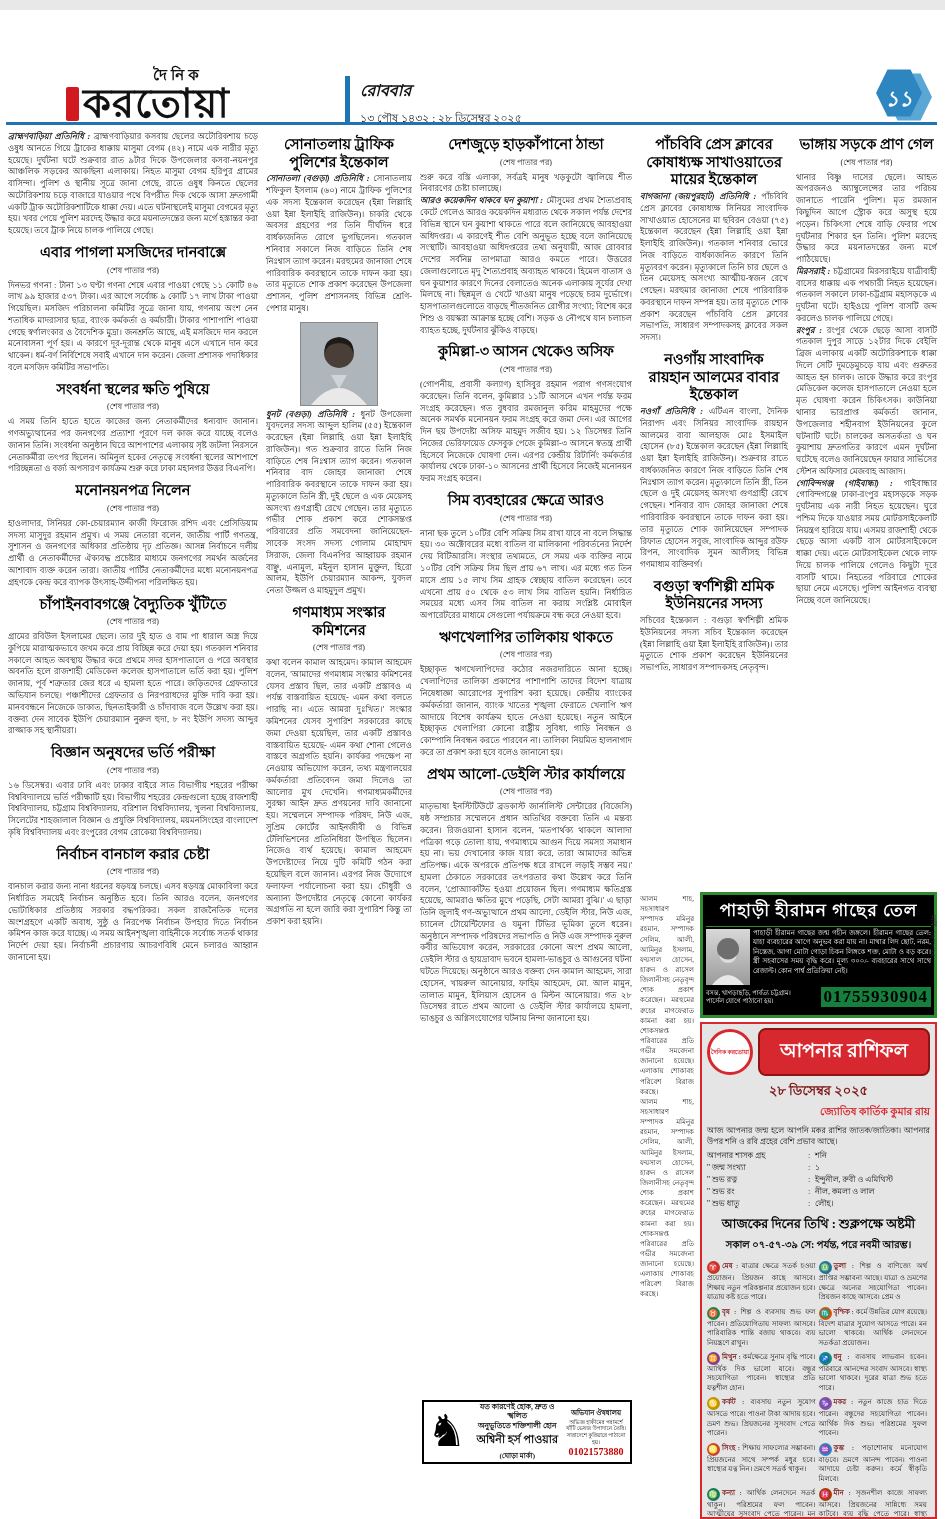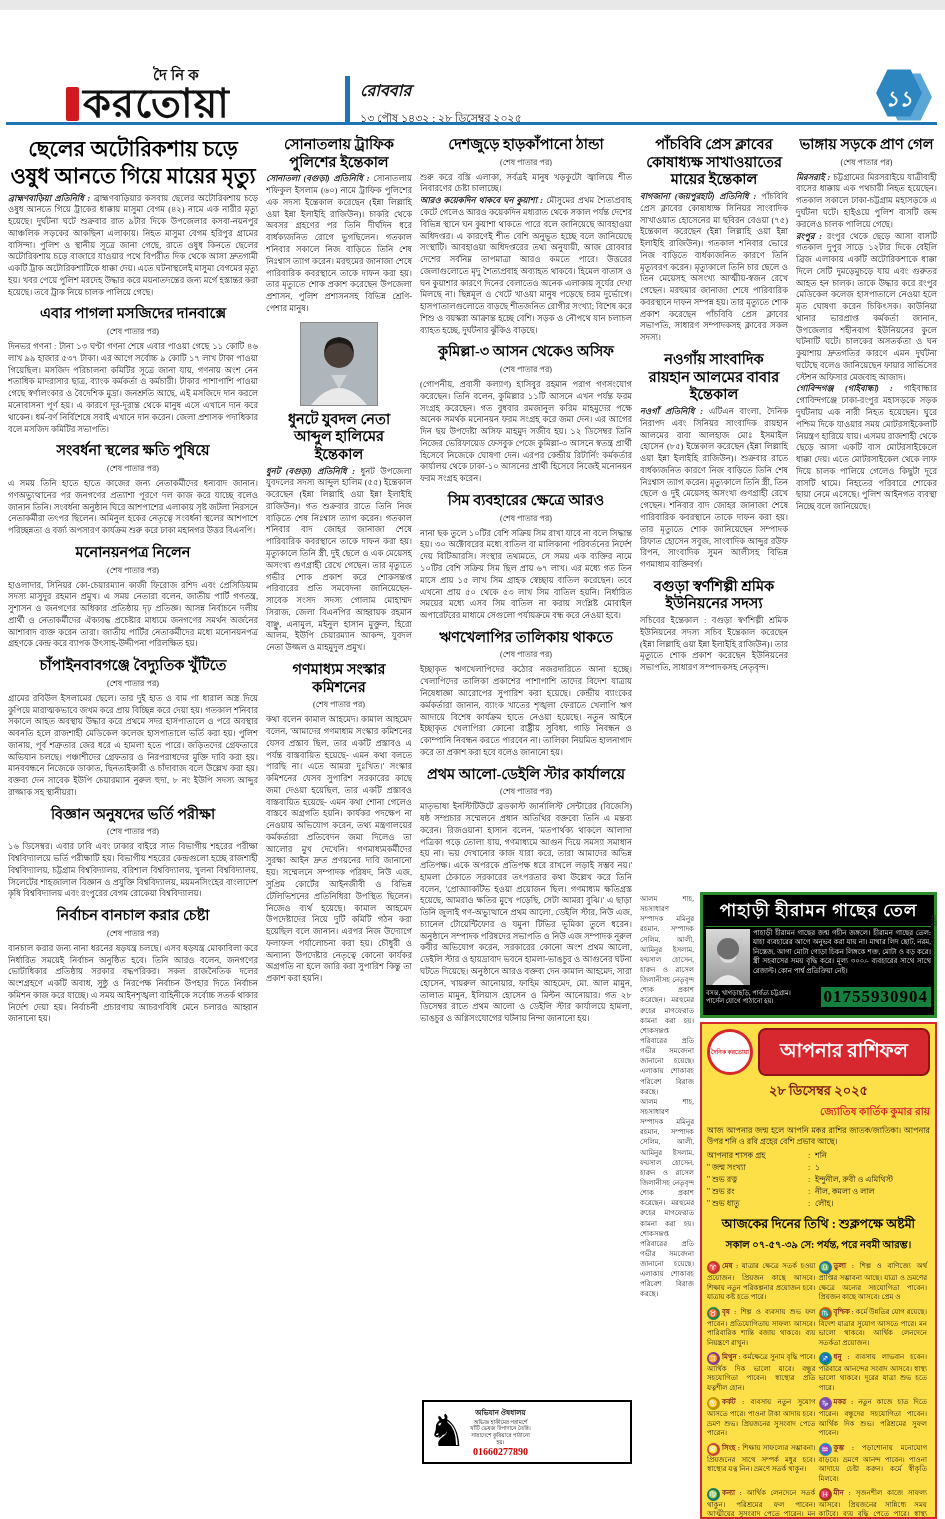--- a/index.html
+++ b/index.html
@@ -50,21 +50,21 @@
   #oilad .row{display:flex;margin-top:2px;}
   #oilad .oldman{width:44px;height:56px;background:linear-gradient(#d8d8d8,#9b9b9b);flex:none;
                  margin-right:3px;position:relative;overflow:hidden;}
   #oilad .lines{font-size:7px;line-height:1.35;text-align:justify;}
   #oilad .bot{display:flex;align-items:center;justify-content:space-between;margin-top:2px;}
   #oilad .addr{font-size:6.5px;line-height:1.3;width:86px;}
   #oilad .phone{background:#15803d;color:#000;font-weight:bold;font-size:17px;padding:0 3px;letter-spacing:1px;}
   .vref{position:absolute;left:938px;top:905px;font-size:6.5px;color:#333;transform:rotate(90deg);transform-origin:left top;white-space:nowrap;}
   
   #horo{position:absolute;left:700px;top:1012px;width:237px;height:497px;box-sizing:border-box;
-        border:2px solid #d7282f;background:#fde047;padding:4px 5px;overflow:hidden;}
+        border:2px solid #d7282f;background:#e5e5e5;padding:4px 5px;overflow:hidden;}
   #horo .hdr{display:flex;align-items:center;}
   #horo .emblem{width:40px;height:40px;border-radius:50%;border:3px solid #d7282f;background:#fff;
                 flex:none;display:flex;align-items:center;justify-content:center;
                 font-size:6px;font-weight:bold;color:#d7282f;text-align:center;line-height:1.1;}
   #horo .hbox{flex:1;margin-left:5px;background:#d7282f;border-radius:8px;border:2px solid #8e1414;
               color:#fff;text-align:center;font-weight:bold;font-size:19px;padding:6px 0;}
   #horo .date{text-align:center;font-weight:bold;font-size:13px;color:#7a1212;margin-top:5px;}
   #horo .astro{text-align:right;font-weight:bold;font-size:10.5px;color:#d7282f;margin-top:2px;}
   #horo .intro{font-size:8px;line-height:1.4;text-align:justify;margin-top:4px;color:#111;}
   #horo .attrs{margin-top:3px;font-size:8px;color:#111;}
@@ -113,21 +113,20 @@
       <div class="hex back"></div>
       <div class="hex front">
         <span>১১</span>
       </div>
     </div>
     <div id="toprule"></div>
   </div>
 
   <div id="colA" class="col">
       <div class="story">
-        <h2 class="hl xl">ছেলের অটোরিকশায় চড়ে ওষুধ আনতে গিয়ে মায়ের মৃত্যু</h2>
         <p class="body"><b class="lead">ব্রাহ্মণবাড়িয়া প্রতিনিধি : </b>ব্রাহ্মণবাড়িয়ার কসবায় ছেলের অটোরিকশায় চড়ে ওষুধ আনতে গিয়ে ট্রাকের ধাক্কায় মাসুমা বেগম (৪২) নামে এক নারীর মৃত্যু হয়েছে। দুর্ঘটনা ঘটে শুক্রবার রাত ৯টার দিকে উপজেলার কসবা-নয়নপুর আঞ্চলিক সড়কের আকছিনা এলাকায়। নিহত মাসুমা বেগম হরিপুর গ্রামের বাসিন্দা। পুলিশ ও স্থানীয় সূত্রে জানা গেছে, রাতে ওষুধ কিনতে ছেলের অটোরিকশায় চড়ে বাজারে যাওয়ার পথে বিপরীত দিক থেকে আসা দ্রুতগামী একটি ট্রাক অটোরিকশাটিকে ধাক্কা দেয়। এতে ঘটনাস্থলেই মাসুমা বেগমের মৃত্যু হয়। খবর পেয়ে পুলিশ মরদেহ উদ্ধার করে ময়নাতদন্তের জন্য মর্গে হস্তান্তর করা হয়েছে। তবে ট্রাক নিয়ে চালক পালিয়ে গেছে।</p>
       </div>
       <div class="story">
         <h2 class="hl md">এবার পাগলা মসজিদের দানবাক্সে</h2>
         <p class="kicker">(শেষ পাতার পর)</p>
         <p class="body">দিনভর গণনা : টানা ১৩ ঘণ্টা গণনা শেষে এবার পাওয়া গেছে ১১ কোটি ৪৬ লাখ ৯৯ হাজার ৫৩৭ টাকা। এর আগে সর্বোচ্চ ৯ কোটি ১৭ লাখ টাকা পাওয়া গিয়েছিল। মসজিদ পরিচালনা কমিটির সূত্রে জানা যায়, গণনায় অংশ নেন শতাধিক মাদরাসার ছাত্র, ব্যাংক কর্মকর্তা ও কর্মচারী। টাকার পাশাপাশি পাওয়া গেছে স্বর্ণালংকার ও বৈদেশিক মুদ্রা। জনশ্রুতি আছে, এই মসজিদে দান করলে মনোবাসনা পূর্ণ হয়। এ কারণে দূর-দূরান্ত থেকে মানুষ এসে এখানে দান করে থাকেন। ধর্ম-বর্ণ নির্বিশেষে সবাই এখানে দান করেন। জেলা প্রশাসক পদাধিকার বলে মসজিদ কমিটির সভাপতি।</p>
       </div>
       <div class="story">
         <h2 class="hl md">সংবর্ধনা স্থলের ক্ষতি পুষিয়ে</h2>
         <p class="kicker">(শেষ পাতার পর)</p>
@@ -162,21 +161,20 @@
       <div class="photo">
         <svg width="76" height="82" viewBox="0 0 76 82">
           <rect width="76" height="82" fill="#aeb6bb"></rect>
           <circle cx="38" cy="30" r="15" fill="#4a3f38"></circle>
           <path d="M38 14 q-16 2 -14 16 q2 -10 14 -10 q12 0 14 10 q2 -14 -14 -16" fill="#1d1a17"></path>
           <path d="M10 82 Q38 48 66 82 Z" fill="#e9e9e9"></path>
           <path d="M30 52 h16 l-8 14 z" fill="#cfd4d7"></path>
         </svg>
       </div>
       <div class="story">
-        <h2 class="hl md">ধুনটে যুবদল নেতা আব্দুল হালিমের ইন্তেকাল</h2>
         <p class="body"><b class="lead">ধুনট (বগুড়া) প্রতিনিধি : </b>ধুনট উপজেলা যুবদলের সদস্য আব্দুল হালিম (৫৫) ইন্তেকাল করেছেন (ইন্না লিল্লাহি ওয়া ইন্না ইলাইহি রাজিউন)। গত শুক্রবার রাতে তিনি নিজ বাড়িতে শেষ নিঃশ্বাস ত্যাগ করেন। গতকাল শনিবার বাদ জোহর জানাজা শেষে পারিবারিক কবরস্থানে তাকে দাফন করা হয়। মৃত্যুকালে তিনি স্ত্রী, দুই ছেলে ও এক মেয়েসহ অসংখ্য গুণগ্রাহী রেখে গেছেন। তার মৃত্যুতে গভীর শোক প্রকাশ করে শোকসন্তপ্ত পরিবারের প্রতি সমবেদনা জানিয়েছেন-সাবেক সংসদ সদস্য গোলাম মোহাম্মদ সিরাজ, জেলা বিএনপির আহ্বায়ক রহমান বাঞ্ছু, এনামুল, মইনুল হাসান মুক্তুল, হিরো আলম, ইউপি চেয়ারম্যান আকন্দ, যুবদল নেতা উজ্জল ও মাহমুদুল প্রমুখ।</p>
       </div>
       <div class="story">
         <h2 class="hl md">গণমাধ্যম সংস্কার কমিশনের</h2>
         <p class="kicker">(শেষ পাতার পর)</p>
         <p class="body">কথা বলেন কামাল আহমেদ। কামাল আহমেদ বলেন, 'আমাদের গণমাধ্যম সংস্কার কমিশনের যেসব প্রস্তাব ছিল, তার একটি প্রস্তাবও এ পর্যন্ত বাস্তবায়িত হয়েছে- এমন কথা বলতে পারছি না। এতে আমরা দুঃখিত।' সংস্কার কমিশনের যেসব সুপারিশ সরকারের কাছে জমা দেওয়া হয়েছিল, তার একটি প্রস্তাবও বাস্তবায়িত হয়েছে- এমন কথা শোনা গেলেও বাস্তবে অগ্রগতি হয়নি। কার্যকর পদক্ষেপ না নেওয়ায় অভিযোগ করেন, তথ্য মন্ত্রণালয়ের কর্মকর্তারা প্রতিবেদন জমা দিলেও তা আলোর মুখ দেখেনি। গণমাধ্যমকর্মীদের সুরক্ষা আইন দ্রুত প্রণয়নের দাবি জানানো হয়। সম্মেলনে সম্পাদক পরিষদ, নিউ এজ, সুপ্রিম কোর্টের আইনজীবী ও বিভিন্ন টেলিভিশনের প্রতিনিধিরা উপস্থিত ছিলেন। নিজেও ব্যর্থ হয়েছে। কামাল আহমেদ উপদেষ্টাদের নিয়ে দুটি কমিটি গঠন করা হয়েছিল বলে জানান। এরপর নিজ উদ্যোগে ফলাফল পর্যালোচনা করা হয়। চৌধুরী ও অন্যান্য উপদেষ্টার নেতৃত্বে কোনো কার্যকর অগ্রগতি না হলে জারি করা সুপারিশ কিন্তু তা প্রকাশ করা হয়নি।</p>
       </div>
     </div>
   <div id="colC" class="col">
       <div class="story">
@@ -217,20 +215,21 @@
       </div>
       <div class="story">
         <h2 class="hl md">বগুড়া স্বর্ণশিল্পী শ্রমিক ইউনিয়নের সদস্য</h2>
         <p class="body">সচিবের ইন্তেকাল : বগুড়া স্বর্ণশিল্পী শ্রমিক ইউনিয়নের সদস্য সচিব ইন্তেকাল করেছেন (ইন্না লিল্লাহি ওয়া ইন্না ইলাইহি রাজিউন)। তার মৃত্যুতে শোক প্রকাশ করেছেন ইউনিয়নের সভাপতি, সাধারণ সম্পাদকসহ নেতৃবৃন্দ।</p>
       </div>
     </div>
   <div id="colE" class="col">
       <div class="story">
         <h2 class="hl md">ভাঙ্গায় সড়কে প্রাণ গেল</h2>
         <p class="kicker">(শেষ পাতার পর)</p>
+        <p class="body">থানার বিষ্ণু দাসের ছেলে। আহত অপরজনও অ্যাম্বুলেন্সের তার পরিচয় জানাতে পারেনি পুলিশ। মৃত রমজান কিছুদিন আগে স্ট্রোক করে অসুস্থ হয়ে পড়েন। চিকিৎসা শেষে বাড়ি ফেরার পথে দুর্ঘটনার শিকার হন তিনি। পুলিশ মরদেহ উদ্ধার করে ময়নাতদন্তের জন্য মর্গে পাঠিয়েছে।</p>
         <p class="body"><b class="lead">মিরসরাই : </b>চট্টগ্রামের মিরসরাইয়ে যাত্রীবাহী বাসের ধাক্কায় এক পথচারী নিহত হয়েছেন। গতকাল সকালে ঢাকা-চট্টগ্রাম মহাসড়কে এ দুর্ঘটনা ঘটে। হাইওয়ে পুলিশ বাসটি জব্দ করলেও চালক পালিয়ে গেছে।</p>
         <p class="body"><b class="lead">রংপুর : </b>রংপুর থেকে ছেড়ে আসা বাসটি গতকাল দুপুর সাড়ে ১২টার দিকে বেইলি ব্রিজ এলাকায় একটি অটোরিকশাকে ধাক্কা দিলে সেটি দুমড়েমুচড়ে যায় এবং গুরুতর আহত হন চালক। তাকে উদ্ধার করে রংপুর মেডিকেল কলেজ হাসপাতালে নেওয়া হলে মৃত ঘোষণা করেন চিকিৎসক। কাউনিয়া থানার ভারপ্রাপ্ত কর্মকর্তা জানান, উপজেলার শহীনবাগ ইউনিয়নের কুলে ঘটনাটি ঘটে। চালকের অসতর্কতা ও ঘন কুয়াশায় দ্রুতগতির কারণে এমন দুর্ঘটনা ঘটেছে বলেও জানিয়েছেন ফায়ার সার্ভিসের স্টেশন অফিসার মেজবাহ আজাদ।</p>
         <p class="body"><b class="lead">গোবিন্দগঞ্জ (গাইবান্ধা) : </b>গাইবান্ধার গোবিন্দগঞ্জে ঢাকা-রংপুর মহাসড়কে সড়ক দুর্ঘটনায় এক নারী নিহত হয়েছেন। ঘুরে পশ্চিম দিকে যাওয়ার সময় মোটরসাইকেলটি নিয়ন্ত্রণ হারিয়ে যায়। এসময় রাজশাহী থেকে ছেড়ে আসা একটি বাস মোটরসাইকেলে ধাক্কা দেয়। এতে মোটরসাইকেল থেকে লাফ দিয়ে চালক পালিয়ে গেলেও কিছুটা দূরে বাসটি থামে। নিহতের পরিবারে শোকের ছায়া নেমে এসেছে। পুলিশ আইনগত ব্যবস্থা নিচ্ছে বলে জানিয়েছে।</p>
       </div>
     </div>
   <div id="strip">
       <div>আলম শাহ, সহসাধারণ সম্পাদক মমিনুর রহমান, সম্পাদক সেলিম, আলী, আমিনুর ইসলাম, ফয়সাল হোসেন, হারুন ও রাসেল জিলানীসহ নেতৃবৃন্দ শোক প্রকাশ করেছেন। মরহুমের রুহের মাগফেরাত কামনা করা হয়। শোকসন্তপ্ত পরিবারের প্রতি গভীর সমবেদনা জানানো হয়েছে। এলাকায় শোকাবহ পরিবেশ বিরাজ করছে।</div>
       <div>আলম শাহ, সহসাধারণ সম্পাদক মমিনুর রহমান, সম্পাদক সেলিম, আলী, আমিনুর ইসলাম, ফয়সাল হোসেন, হারুন ও রাসেল জিলানীসহ নেতৃবৃন্দ শোক প্রকাশ করেছেন। মরহুমের রুহের মাগফেরাত কামনা করা হয়। শোকসন্তপ্ত পরিবারের প্রতি গভীর সমবেদনা জানানো হয়েছে। এলাকায় শোকাবহ পরিবেশ বিরাজ করছে।</div>
     </div>
 
@@ -301,20 +300,26 @@
         <div class="zent"><span class="zi" style="background: rgb(136, 78, 160);">♑</span><b>মকর : </b>নতুন কাজে হাত দিতে পারেন। বন্ধুদের সহযোগিতা পাবেন। আর্থিক দিক শুভ। পরিশ্রমের সুফল পাবেন।</div>
         <div class="zent"><span class="zi" style="background: rgb(203, 67, 53);">♌</span><b>সিংহ : </b>শিক্ষায় সাফল্যের সম্ভাবনা। প্রিয়জনের সাথে সম্পর্ক মধুর হবে। স্বাস্থ্যের যত্ন নিন। ভ্রমণে সতর্ক থাকুন।</div>
         <div class="zent"><span class="zi" style="background: rgb(46, 134, 193);">♒</span><b>কুম্ভ : </b>পড়াশোনায় মনোযোগ বাড়বে। ভ্রমণে আনন্দ পাবেন। পাওনা আদায়ে চেষ্টা করুন। কর্মে স্বীকৃতি মিলবে।</div>
         <div class="zent"><span class="zi" style="background: rgb(17, 120, 100);">♍</span><b>কন্যা : </b>আর্থিক লেনদেনে সতর্ক থাকুন। পরিশ্রমের ফল পাবেন। আত্মীয়ের সুসংবাদ পেতে পারেন। মন প্রফুল্ল থাকবে।</div>
         <div class="zent"><span class="zi" style="background: rgb(160, 64, 0);">♓</span><b>মীন : </b>সৃজনশীল কাজে সাফল্য আসবে। প্রিয়জনের সান্নিধ্যে সময় কাটবে। ব্যয় বৃদ্ধি পেতে পারে। স্বাস্থ্য ভালো থাকবে।</div>
       </div>
   </div>
 
   <div id="horsead">
     <div class="horse">♞</div>
+    <div class="mid">
+      <div class="a1">যত কারণেই হোক, দ্রুত ও স্খলিত</div>
+      <div class="a1">অনুভূতিতে শক্তিশালী হোন</div>
+      <div class="prod">অশ্বিনী হর্স পাওয়ার</div>
+      <div class="psub">(ঘোড়া মার্কা)</div>
+    </div>
     <div class="rt">
       <div class="vend">অভিযান ঔষধালয়</div>
       <div class="note">অভিজ্ঞ হাকীমের পরামর্শে খাঁটি ভেষজ উপাদানে তৈরি। সারাদেশে কুরিয়ারে পাঠানো হয়।</div>
-      <div class="ph">01660277890</div>
+      <div class="ph">01021573880</div>
     </div>
   </div>
 
 </div>
 
 </body></html>

